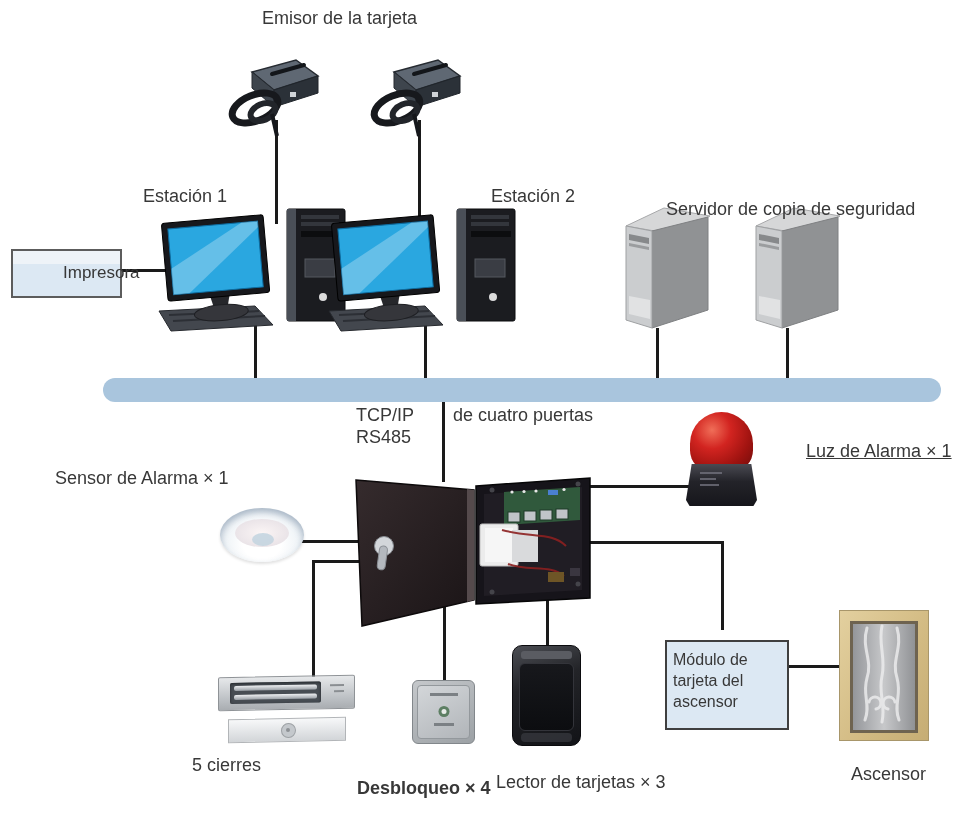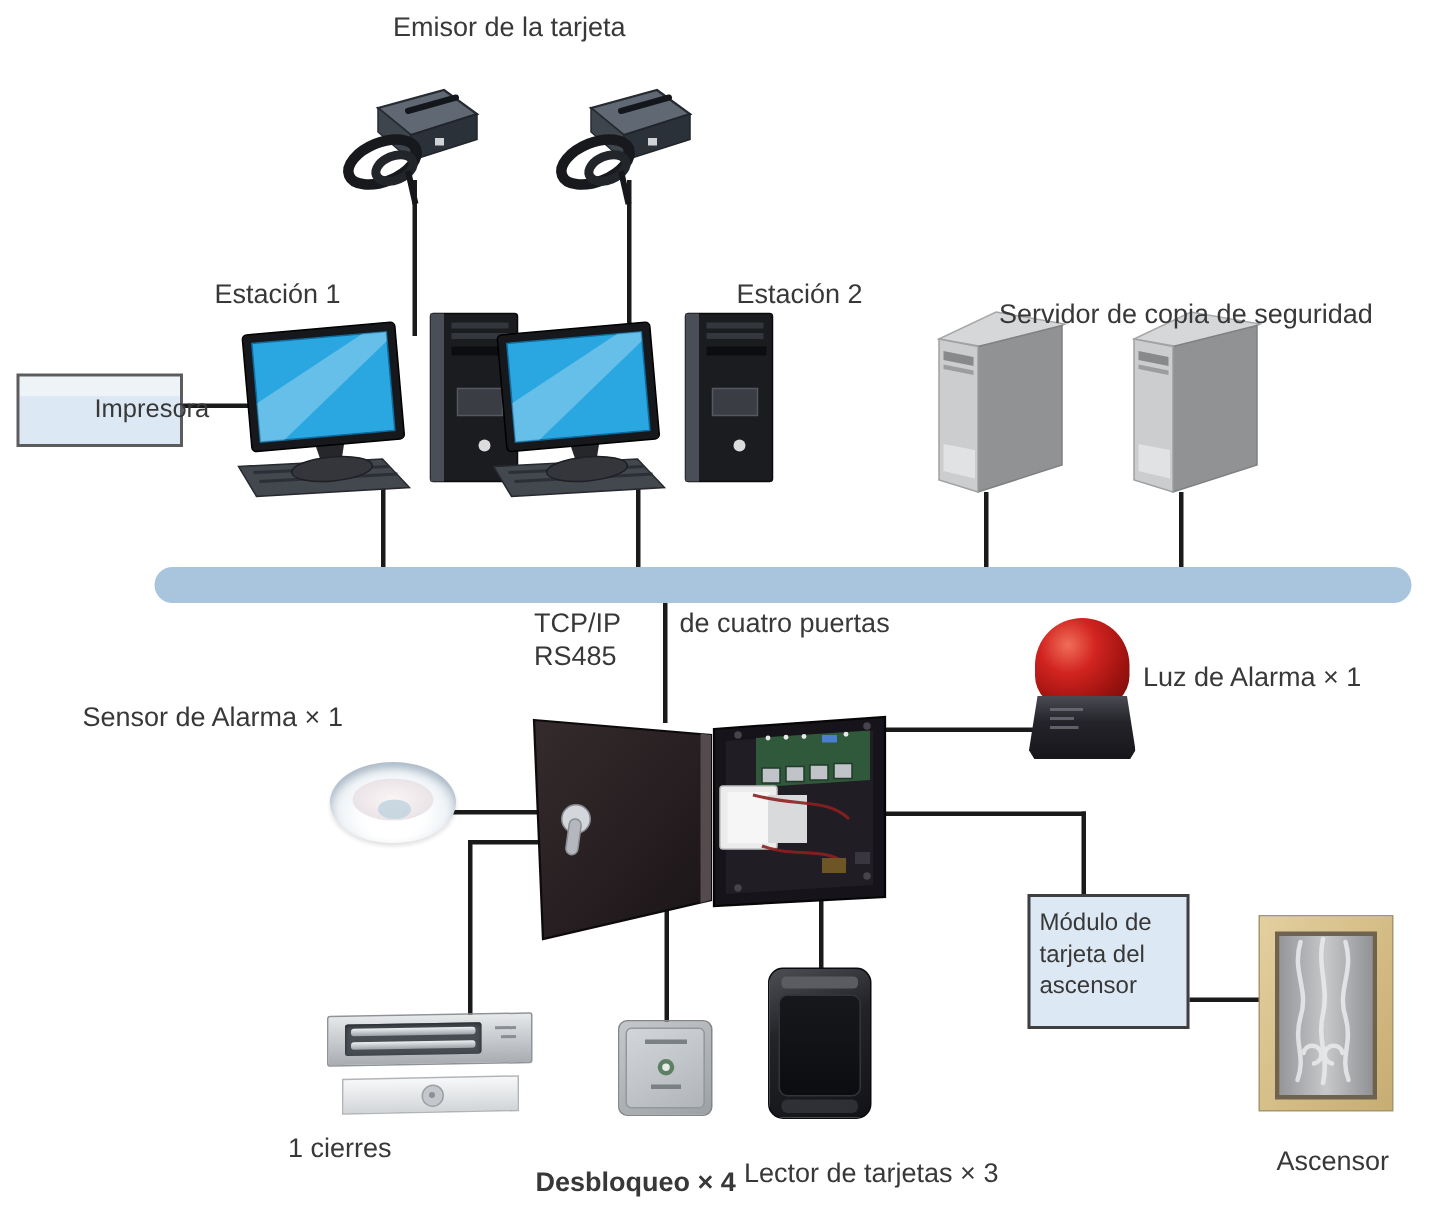--- a/index.html
+++ b/index.html
@@ -13,22 +13,22 @@
   .dev{position:absolute;z-index:2;}
   
   #bus{position:absolute;left:103px;top:378px;width:838px;height:24px;border-radius:12px;
        background:var(--bus,#a9c5dd);z-index:1;}
   
   .bluebox{position:absolute;z-index:4;background:var(--box-fill,#dce8f3);
        border:2px solid var(--box-border,#5c5c5c);box-sizing:border-box;}
   #printer-box{left:11px;top:249px;width:111px;height:49px;
        background:linear-gradient(#eef3f8 0%,#eef3f8 28%,var(--box-fill,#dce8f3) 30%);}
   #printer-box span{display:block;padding-left:4px;line-height:44px;font-size:17px;margin-left:46px;}
-  #module-box{left:665px;top:596px;width:108px;height:90px;border-color:#3f3f3f;
-       background:var(--box-fill,#dce8f3);margin-left:20px;}
+  #module-box{left:665px;top:640px;width:124px;height:90px;border-color:#3f3f3f;
+       background:var(--box-fill,#dce8f3);}
   #module-box span{display:block;padding-left:6px;font-size:16px;line-height:21px;}
   #module-box span:first-child{padding-top:7px;}
   
   #sensor-outer{position:absolute;left:0;top:4px;width:84px;height:54px;border-radius:50%;
     background:radial-gradient(ellipse at 50% 65%,#ffffff 32%,#f1f5f8 58%,#d6dee6 82%,#b7c3cf 100%);
     box-shadow:inset 0 4px 6px rgba(125,145,168,.55), 0 2px 3px rgba(0,0,0,.12);}
   #sensor-inner{position:absolute;left:15px;top:15px;width:54px;height:28px;border-radius:50%;
     background:radial-gradient(#fbf5f5,#eae4e8 70%,#dde2e9);}
   #sensor-lens{position:absolute;left:32px;top:29px;width:22px;height:13px;border-radius:50%;
     background:#c2d3df;opacity:.85;}
@@ -302,20 +302,20 @@
   <div class="lbl" style="left:143px;top:186px;">Estación 1</div>
   <div class="lbl" style="left:491px;top:186px;">Estación 2</div>
   <div class="lbl" style="left:666px;top:160px;margin-top:39px;">Servidor de copia de seguridad</div>
   <div class="lbl" style="left:356px;top:404px;line-height:22px;">
     <span style="display:block;">TCP/IP</span>
     <span style="display:block;">RS485</span>
   </div>
   <div class="lbl" style="left:453px;top:404px;line-height:22px;">
     <span style="display:block;text-align:right;">de cuatro puertas</span>
   </div>
-  <div class="lbl" style="left:762px;top:441px;">Luz de Alarma × 1</div>
+  <div class="lbl" style="left:806px;top:441px;text-decoration:underline;">Luz de Alarma × 1</div>
   <div class="lbl" style="left:55px;top:468px;">Sensor de Alarma × 1</div>
-  <div class="lbl" style="left:192px;top:755px;">1 cierres</div>
+  <div class="lbl" style="left:192px;top:755px;">5 cierres</div>
   <div class="lbl" style="left:357px;top:778px;font-weight:bold;">Desbloqueo × 4</div>
   <div class="lbl" style="left:496px;top:772px;">Lector de tarjetas × 3</div>
   <div class="lbl" style="left:851px;top:764px;">Ascensor</div>
 
 </div>
 
 </body></html>

